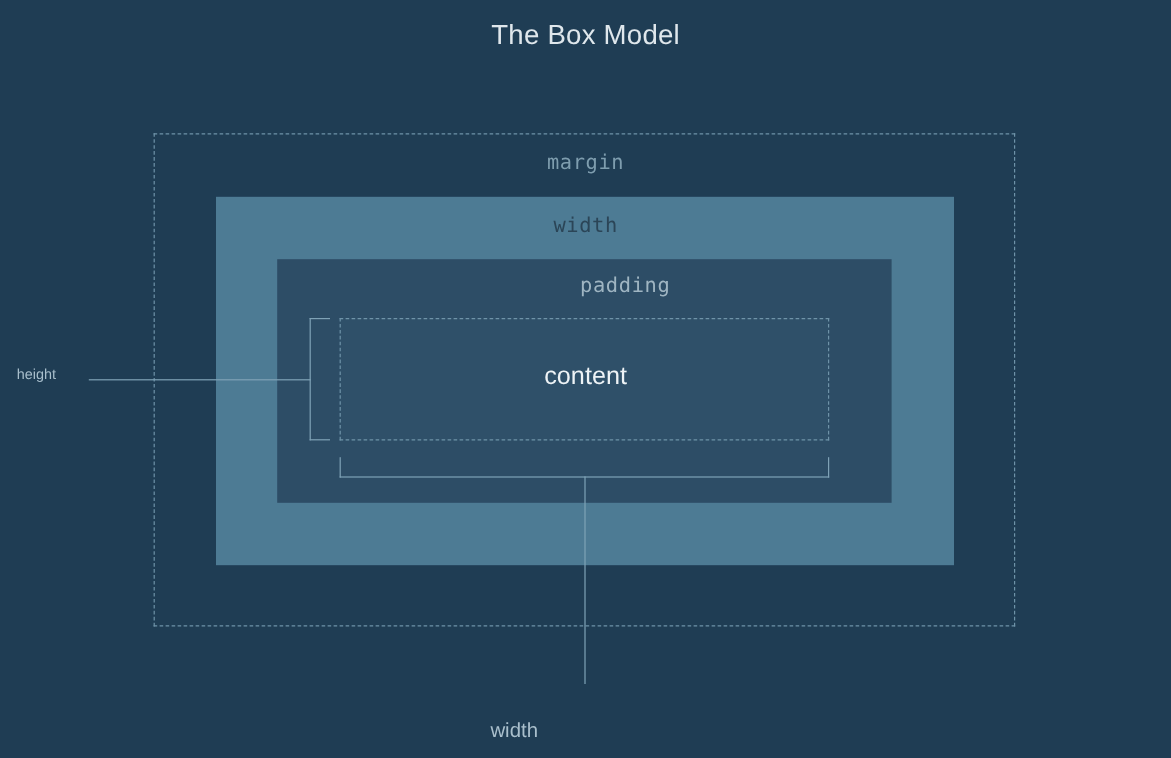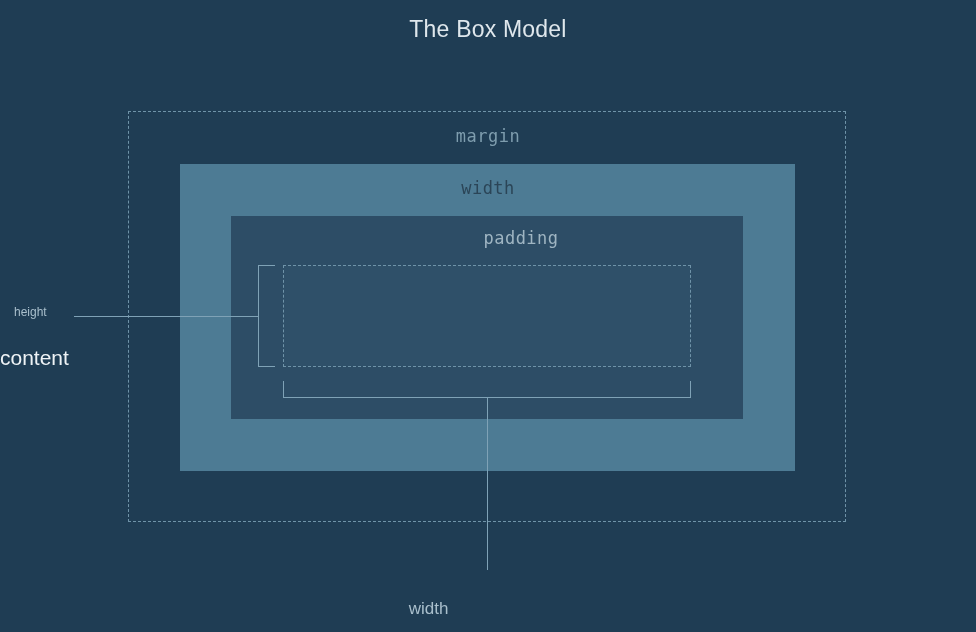--- a/index.html
+++ b/index.html
@@ -93,26 +93,25 @@
   }
   .label-margin  { top: 126px; color: #7e9dae; }
   .label-border  { top: 178px; color: #2b4557; }
   .label-padding { top: 228px; color: #9fb5c2; padding-left: 33px; }
 
   .label-content {
     position: absolute;
     width: 976px;
     left: 0;
     top: 302px;
-    text-align: left;
+    text-align: center;
     font-family: "Liberation Sans", sans-serif;
     font-size: 21px;
     color: #eef3f6;
     pointer-events: none;
-    margin-top: 44px;
   }
 
   
   .height-bracket {
     position: absolute;
     left: 258px;
     top: 265px;
     width: 17px;
     height: 102px;
     border: 1px solid #7fa2b6;

